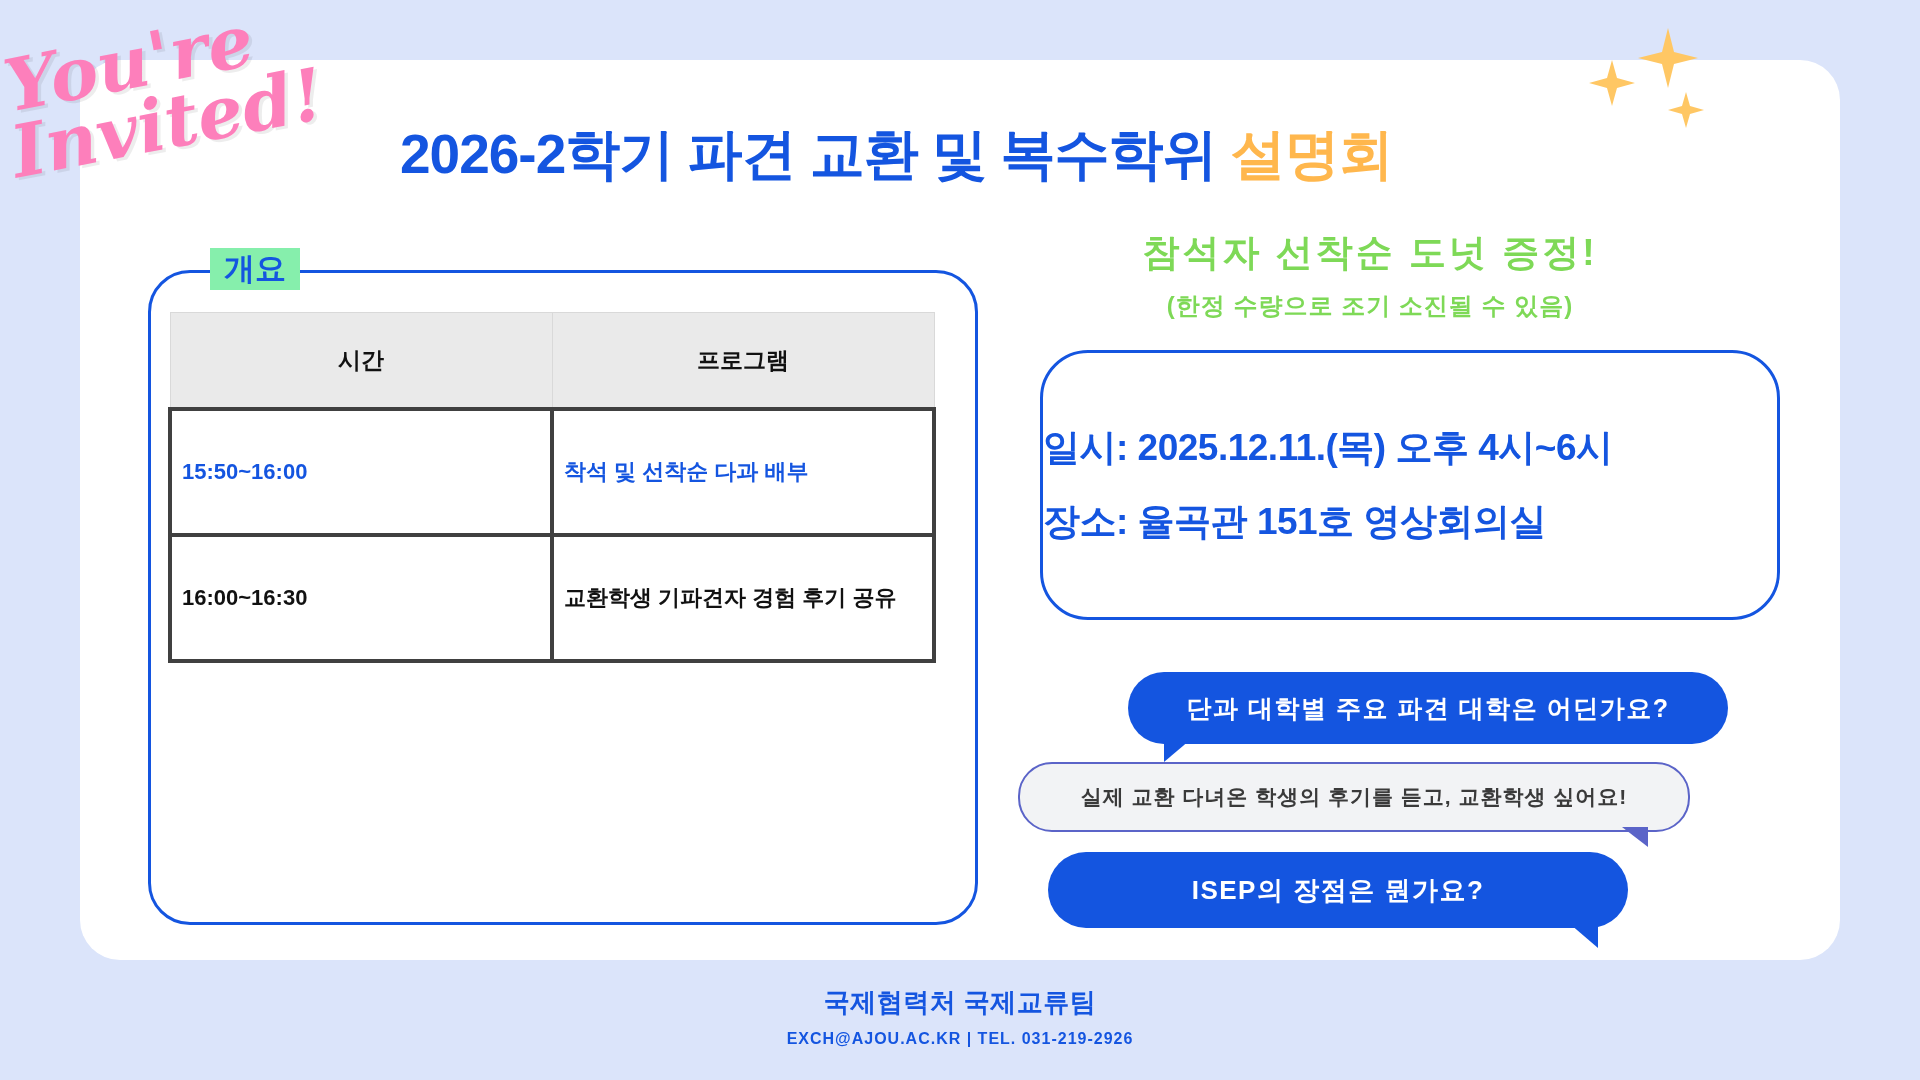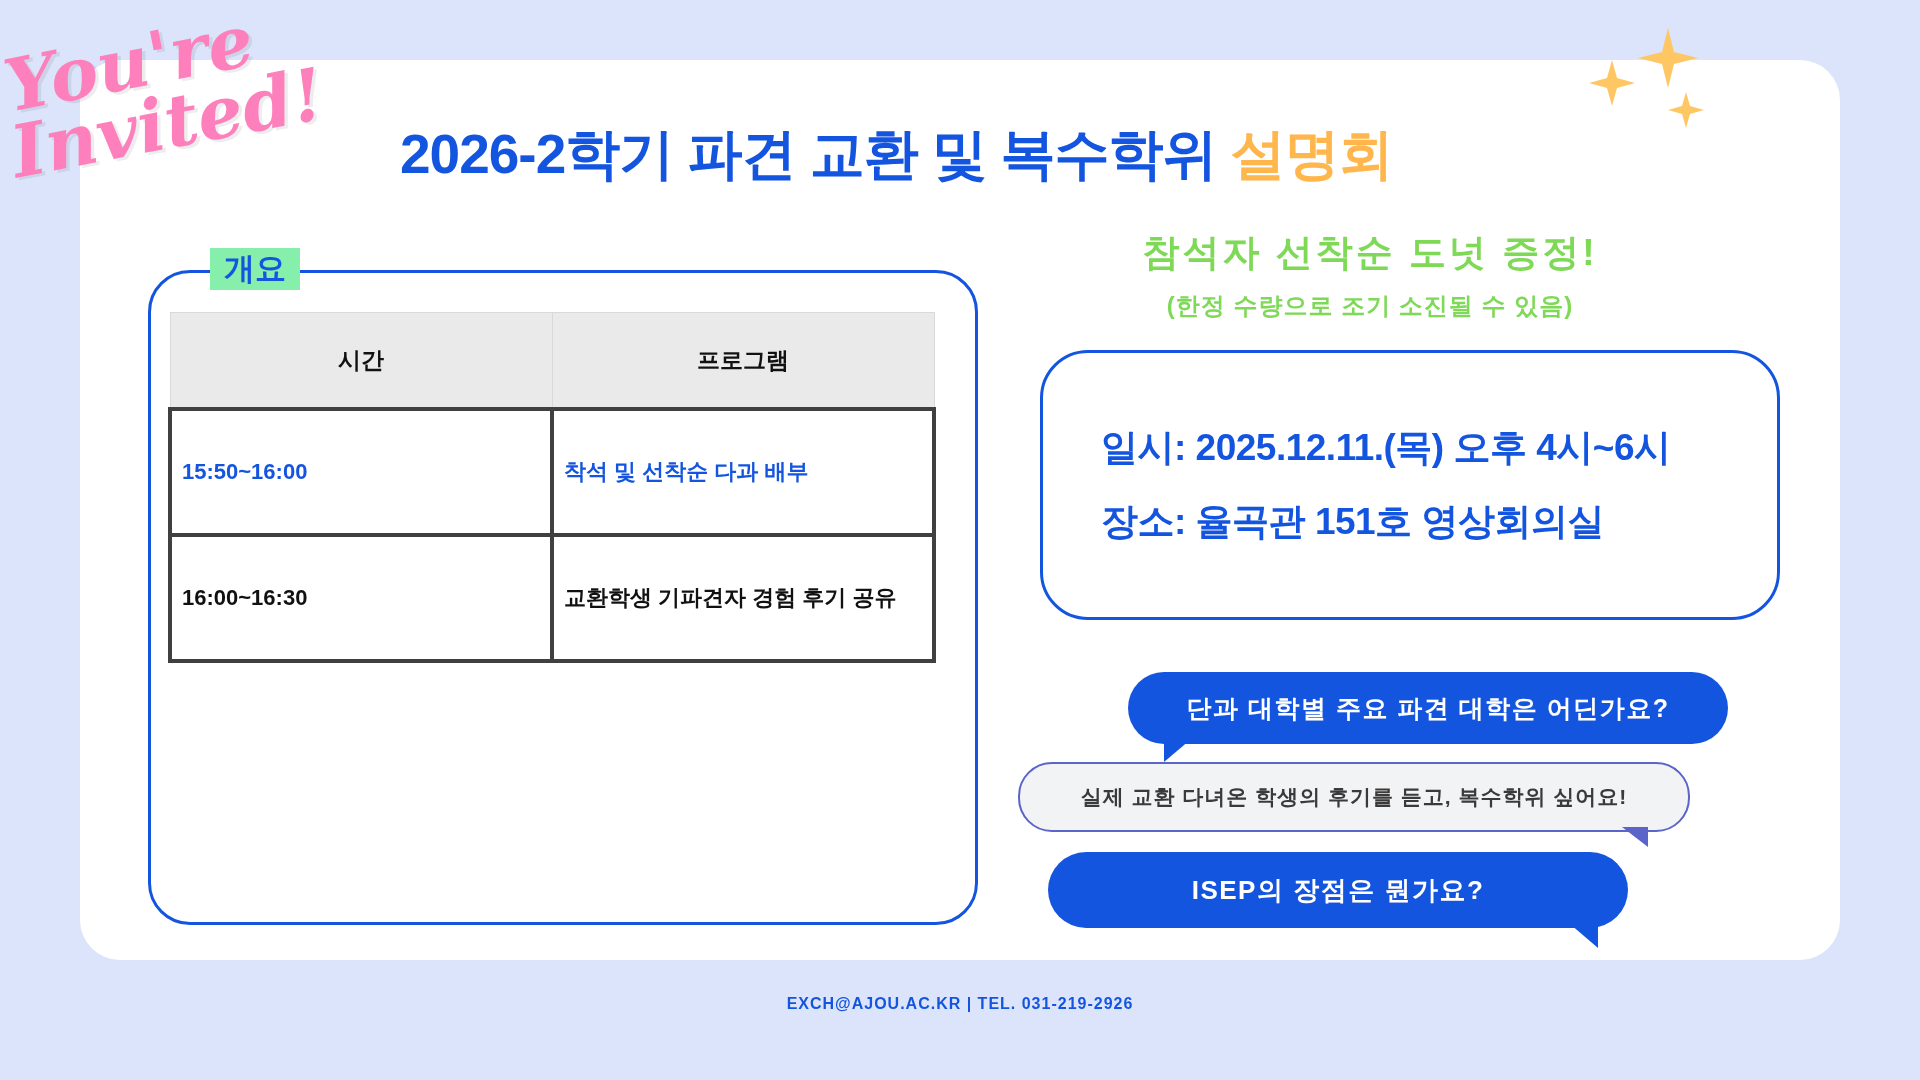--- a/index.html
+++ b/index.html
@@ -153,21 +153,20 @@
     left: 1040px;
     top: 350px;
     width: 740px;
     height: 270px;
     border: 3px solid #1455e0;
     border-radius: 48px;
     box-sizing: border-box;
     display: flex;
     flex-direction: column;
     justify-content: center;
-    padding-left: 58px;
   }
   .infobox .row {
     color: #1455e0;
     font-size: 37px;
     font-weight: 900;
     letter-spacing: -0.5px;
     margin: 12px 0;
     white-space: nowrap;
   }
 
@@ -319,18 +318,19 @@
     </tr>
   </tbody>
 </table>
 
 <div class="infobox">
   <div class="row">일시: 2025.12.11.(목) 오후 4시~6시</div>
   <div class="row">장소: 율곡관 151호 영상회의실</div>
 </div>
 
 <div class="bubble bubble-q1">단과 대학별 주요 파견 대학은 어딘가요?</div>
-<div class="bubble bubble-q2">실제 교환 다녀온 학생의 후기를 듣고, 복수학위 싶어요!</div>
+<div class="bubble bubble-q2">실제 교환 다녀온 학생의 후기를 듣고, 교환학생 싶어요!</div>
 <div class="bubble bubble-q3">ISEP의 장점은 뭔가요?</div>
 
 <div class="footer">
+  <div class="dept">국제협력처 국제교류팀</div>
   <div class="contact">EXCH@AJOU.AC.KR  |  TEL. 031-219-2926</div>
 </div>
 
 </body></html>

